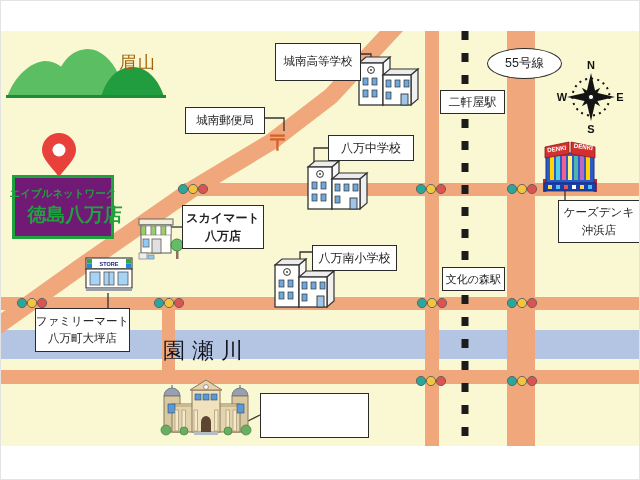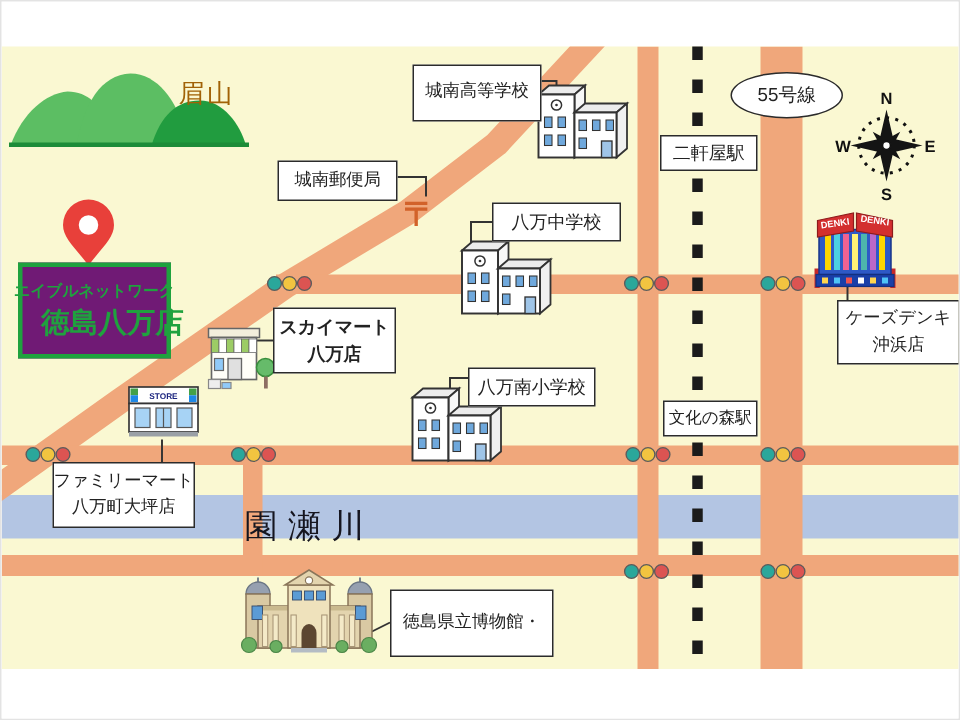--- a/index.html
+++ b/index.html
@@ -272,16 +272,15 @@
   <div class="label-box" style="left:441px;top:266px;width:63px;height:24px;font-size:11px;">
     <span class="l">文化の森駅</span>
   </div>
 
   <div class="label-box" style="left:34px;top:307px;width:95px;height:44px;">
     <span class="l">ファミリーマート</span>
     <span class="l">八万町大坪店</span>
   </div>
 
   <div class="label-box" style="left:259px;top:392px;width:109px;height:45px;">
-    <span class="l">徳島県立博物館・</span>
   </div>
 
 </div>
 
 </body></html>

